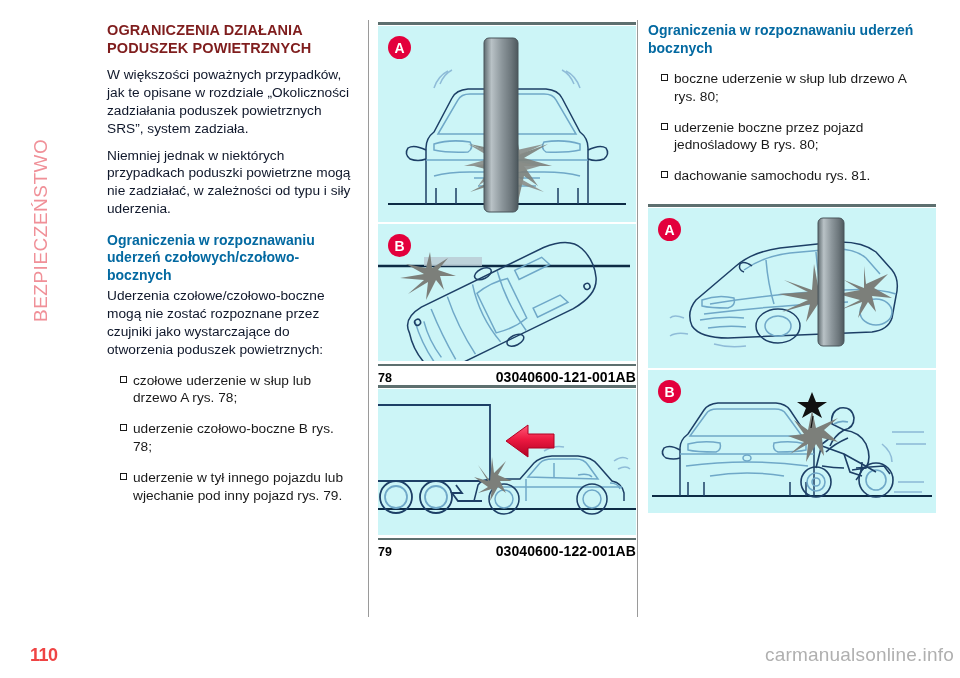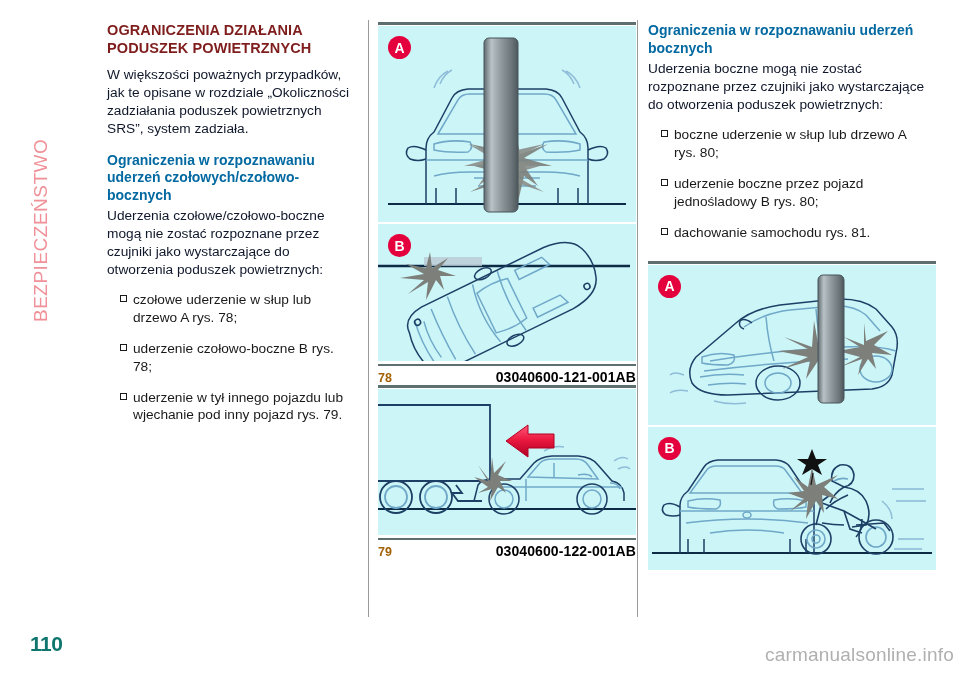--- a/index.html
+++ b/index.html
@@ -29,24 +29,24 @@
     writing-mode: vertical-rl;
     transform: rotate(180deg);
     white-space: nowrap;
     text-align: left;
   }
 
   
   .page-number {
     position: absolute;
     left: 30px;
-    bottom: 22px;
-    font-size: 21px;
-    font-weight: bold;
-    color: #0f766e;
+    bottom: 12px;
+    font-size: 18px;
+    font-weight: bold;
+    color: #ef4444;
     letter-spacing: -0.5px;
   }
 
   
   .watermark {
     position: absolute;
     right: 6px;
     bottom: 12px;
     font-size: 19px;
     color: #b0b0b0;
@@ -137,21 +137,21 @@
     display: flex;
     align-items: baseline;
     justify-content: space-between;
     margin-top: 3px;
     border-top: 2px solid #5d6f6f;
     padding-top: 3px;
   }
   .fig-num {
     font-size: 12.5px;
     font-weight: bold;
-    color: #a16207;
+    color: #000000;
   }
   .fig-code {
     font-size: 14px;
     font-weight: bold;
     color: #000;
     letter-spacing: 0.1px;
   }
 
   
   .badge {
@@ -180,20 +180,21 @@
 <div class="side-tab">BEZPIECZEŃSTWO</div>
 
 <div class="vrule vrule-1"></div>
 <div class="vrule vrule-2"></div>
 
 <div class="col col-1">
 
   <h2 class="sec-title">OGRANICZENIA DZIAŁANIA PODUSZEK POWIETRZNYCH</h2>
 
   <p class="body">W większości poważnych przypadków, jak te opisane w rozdziale „Okoliczności zadziałania poduszek powietrznych SRS”, system zadziała.</p>
+  <p class="body">Niemniej jednak w niektórych przypadkach poduszki powietrzne mogą nie zadziałać, w zależności od typu i siły uderzenia.</p>
 
   <h3 class="sub-title">Ograniczenia w rozpoznawaniu uderzeń czołowych/czołowo-bocznych</h3>
 
   <p class="body tight">Uderzenia czołowe/czołowo-boczne mogą nie zostać rozpoznane przez czujniki jako wystarczające do otworzenia poduszek powietrznych:</p>
 
   <ul class="bullets">
     <li><span class="sq"></span><span>czołowe uderzenie w słup lub drzewo A rys. 78;</span></li>
     <li><span class="sq"></span><span>uderzenie czołowo-boczne B rys. 78;</span></li>
     <li><span class="sq"></span><span>uderzenie w tył innego pojazdu lub wjechanie pod inny pojazd rys. 79.</span></li>
   </ul>
@@ -344,21 +345,20 @@
       <span class="fig-num">79</span>
       <span class="fig-code">03040600-122-001AB</span>
     </div>
   </div>
 </div>
 
 <div class="col col-3">
 
   <h3 class="sub-title" style="margin-top:0;">Ograniczenia w rozpoznawaniu uderzeń bocznych</h3>
 
-  <p class="body tight">Uderzenia boczne mogą nie zostać rozpoznane przez czujniki jako wystarczające do otworzenia poduszek powietrznych:</p>
 
   <ul class="bullets">
     <li><span class="sq"></span><span>boczne uderzenie w słup lub drzewo A rys. 80;</span></li>
     <li><span class="sq"></span><span>uderzenie boczne przez pojazd jednośladowy B rys. 80;</span></li>
     <li><span class="sq"></span><span>dachowanie samochodu rys. 81.</span></li>
   </ul>
 
   <div class="fig-group" style="margin-top:19px;">
     <div class="hrule-top"></div>
 

